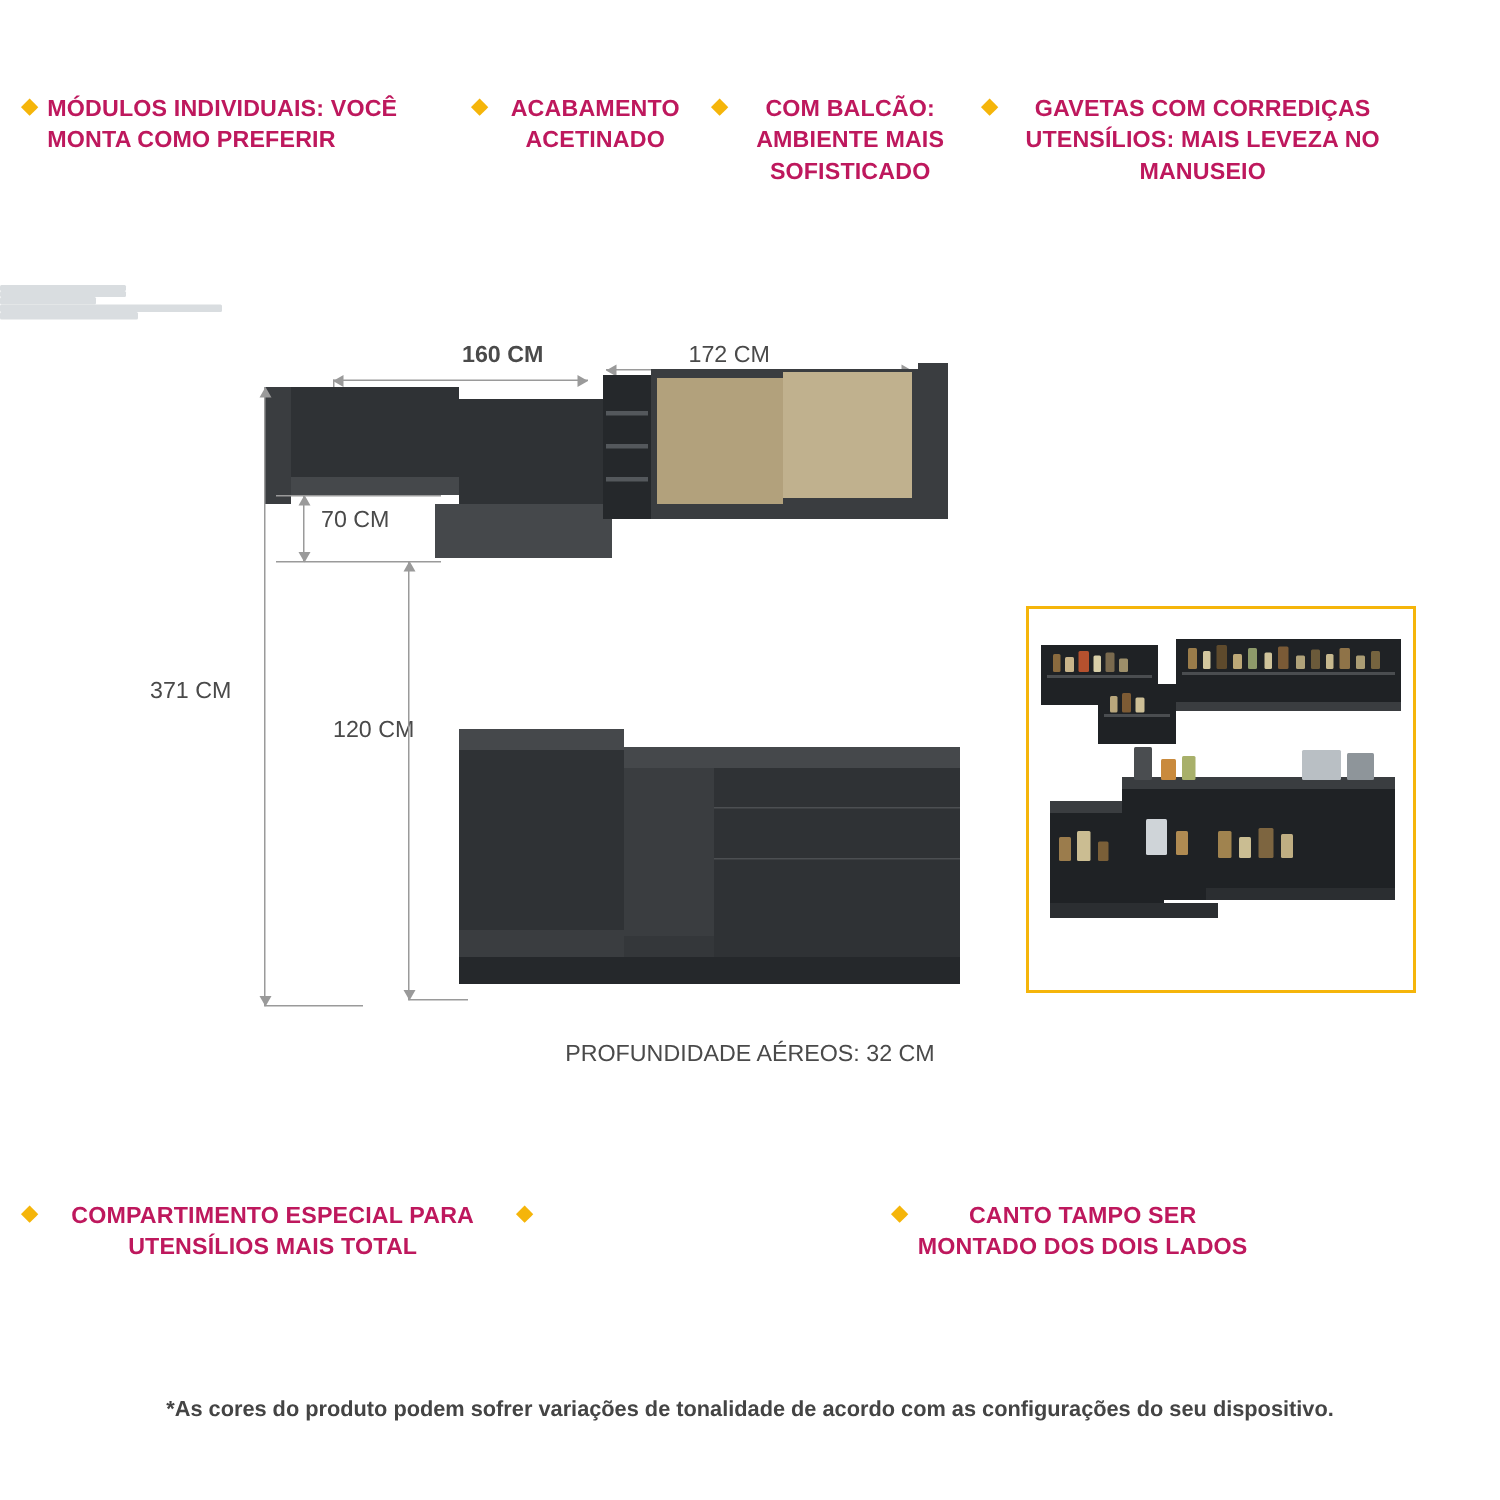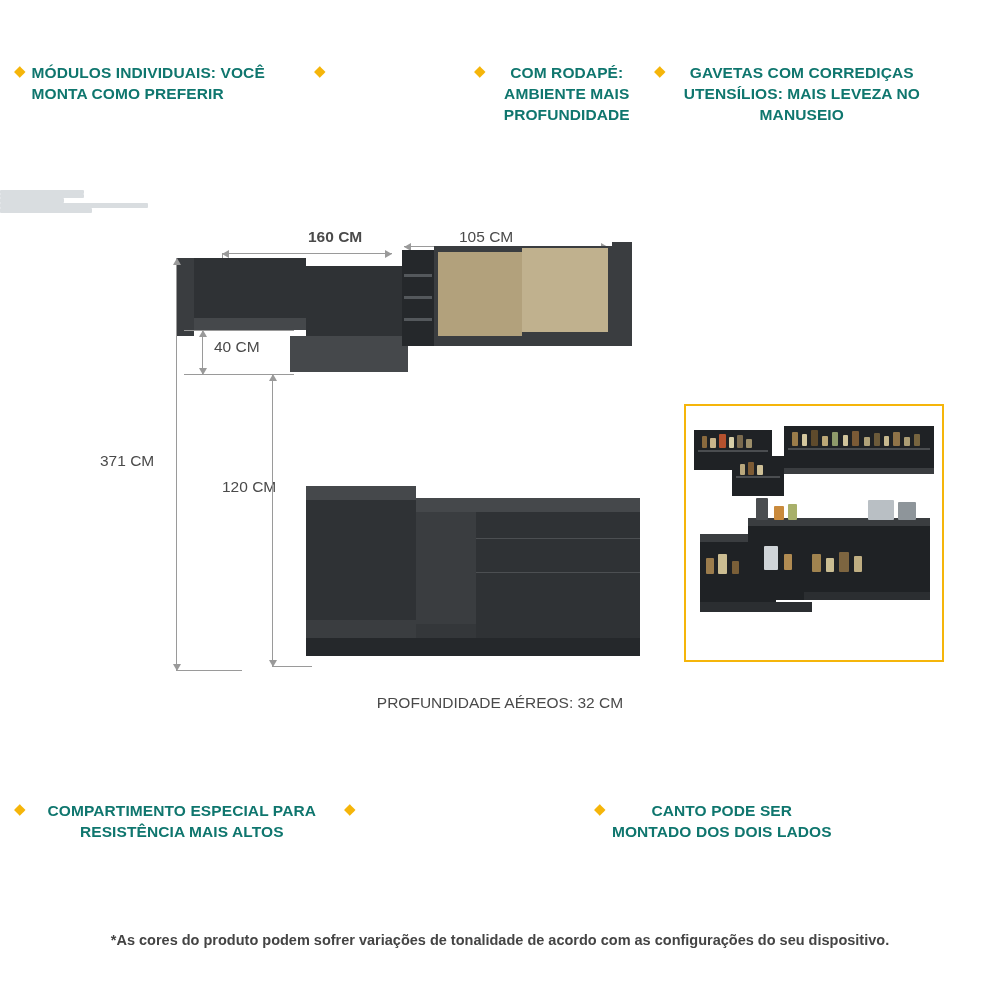--- a/index.html
+++ b/index.html
@@ -22,21 +22,21 @@
   .feat {
     display:flex; align-items:flex-start;
     padding:0 6px;
   }
   .diamond {
     color:#f5b50a; font-size:15px; line-height:17px;
     margin-right:6px; flex:0 0 auto;
   }
   .feat-text {
     font-size:15.5px; font-weight:bold; line-height:21px;
-    color:#0f766e; letter-spacing:.1px;
+    color:#be185d; letter-spacing:.1px;
   }
   .ft-w1 { width:300px; }
   .ft-w2 { width:160px; }
   .ft-w3 { width:180px; }
   .ft-w4 { width:290px; }
   .c-left  { text-align:left; }
   .c-center{ text-align:center; }
 
   .features-bottom {
     position:absolute; top:800px; left:0; width:1000px;
@@ -109,40 +109,41 @@
 </head>
 <body>
 
 <div class="features-top">
   <div class="feat ft-w1">
     <span class="diamond">◆</span>
     <span class="feat-text c-left">MÓDULOS INDIVIDUAIS: VOCÊ MONTA COMO PREFERIR</span>
   </div>
   <div class="feat ft-w2">
     <span class="diamond">◆</span>
+    <span class="feat-text c-center">ACABAMENTO ACETINADO</span>
   </div>
   <div class="feat ft-w3">
     <span class="diamond">◆</span>
-    <span class="feat-text c-center">COM RODAPÉ: AMBIENTE MAIS PROFUNDIDADE</span>
+    <span class="feat-text c-center">COM BALCÃO: AMBIENTE MAIS SOFISTICADO</span>
   </div>
   <div class="feat ft-w4">
     <span class="diamond">◆</span>
     <span class="feat-text c-center">GAVETAS COM CORREDIÇAS UTENSÍLIOS: MAIS LEVEZA NO MANUSEIO</span>
   </div>
 </div>
 
 <div class="drawing">
 
   <div class="dim" style="left:308px; top:38px;font-weight:bold;">160 CM</div>
   <div class="ln ln-h" style="left:222px; top:63px; width:170px;"></div>
   <div class="arr arr-l" style="left:222px; top:60px;"></div>
   <div class="arr arr-r" style="left:385px; top:60px;"></div>
   <div class="ln ln-v" style="left:222px; top:63px; height:10px;"></div>
 
-  <div class="dim" style="left:459px; top:38px;">105 CM</div>
+  <div class="dim" style="left:459px; top:38px;">172 CM</div>
   <div class="ln ln-h" style="left:404px; top:56px; width:204px;"></div>
   <div class="arr arr-l" style="left:404px; top:53px;"></div>
   <div class="arr arr-r" style="left:601px; top:53px;"></div>
   <div class="ln ln-v" style="left:608px; top:56px; height:14px;"></div>
 
   <div class="cab body-dark" style="left:176px; top:68px; width:18px; height:78px;"></div>
   <div class="cab body-dark2" style="left:194px; top:68px; width:112px; height:60px;"></div>
   <div class="cab body-dark3" style="left:194px; top:128px; width:112px; height:12px;"></div>
   <div class="handle" style="left:214px; top:124px; width:84px; height:4px;"></div>
 
@@ -155,21 +156,21 @@
   <div class="shelf-line" style="position:absolute; left:404px; top:106px; width:28px; height:3px;"></div>
   <div class="shelf-line" style="position:absolute; left:404px; top:128px; width:28px; height:3px;"></div>
 
   <div class="cab body-dark" style="left:434px; top:56px; width:178px; height:100px;"></div>
   <div class="glass" style="position:absolute; left:438px; top:62px; width:84px; height:84px;"></div>
   <div class="glass2" style="position:absolute; left:522px; top:58px; width:86px; height:84px;"></div>
   <div style="position:absolute; left:434px; top:146px; width:178px; height:10px; background:#3a3d40;"></div>
 
   <div class="cab body-dark" style="left:612px; top:52px; width:20px; height:104px;"></div>
 
-  <div class="dim" style="left:214px; top:148px;">40 CM</div>
+  <div class="dim" style="left:214px; top:148px;">70 CM</div>
   <div class="ln ln-h" style="left:184px; top:140px; width:110px;"></div>
   <div class="ln ln-h" style="left:184px; top:184px; width:110px;"></div>
   <div class="ln ln-v" style="left:202px; top:140px; height:44px;"></div>
   <div class="arr arr-u" style="left:199px; top:140px;"></div>
   <div class="arr arr-d" style="left:199px; top:178px;"></div>
 
   <div class="dim" style="left:100px; top:262px;">371 CM</div>
   <div class="ln ln-v" style="left:176px; top:68px; height:412px;"></div>
   <div class="arr arr-u" style="left:173px; top:68px;"></div>
   <div class="arr arr-d" style="left:173px; top:474px;"></div>
@@ -262,24 +263,24 @@
     <div class="jar" style="left:153px; top:146px; width:10px; height:20px; background:#7d6540;"></div>
     <div class="jar" style="left:168px; top:150px; width:8px; height:16px; background:#bfae82;"></div>
     <div class="ph ph-dark" style="left:118px; top:186px; width:126px; height:8px;"></div>
     <div class="ph ph-dark" style="left:14px; top:196px; width:112px; height:10px;"></div>
   </div>
 </div>
 
 <div class="features-bottom">
   <div class="feat fb-w1">
     <span class="diamond">◆</span>
-    <span class="feat-text c-center">COMPARTIMENTO ESPECIAL PARA RESISTÊNCIA MAIS ALTOS</span>
+    <span class="feat-text c-center">COMPARTIMENTO ESPECIAL PARA UTENSÍLIOS MAIS TOTAL</span>
   </div>
   <div class="feat fb-w2">
     <span class="diamond">◆</span>
   </div>
   <div class="feat fb-w3">
     <span class="diamond">◆</span>
-    <span class="feat-text c-center">CANTO PODE SER MONTADO DOS DOIS LADOS</span>
+    <span class="feat-text c-center">CANTO TAMPO SER MONTADO DOS DOIS LADOS</span>
   </div>
 </div>
 
 <div class="footnote">*As cores do produto podem sofrer variações de tonalidade de acordo com as configurações do seu dispositivo.</div>
 
 </body></html>

